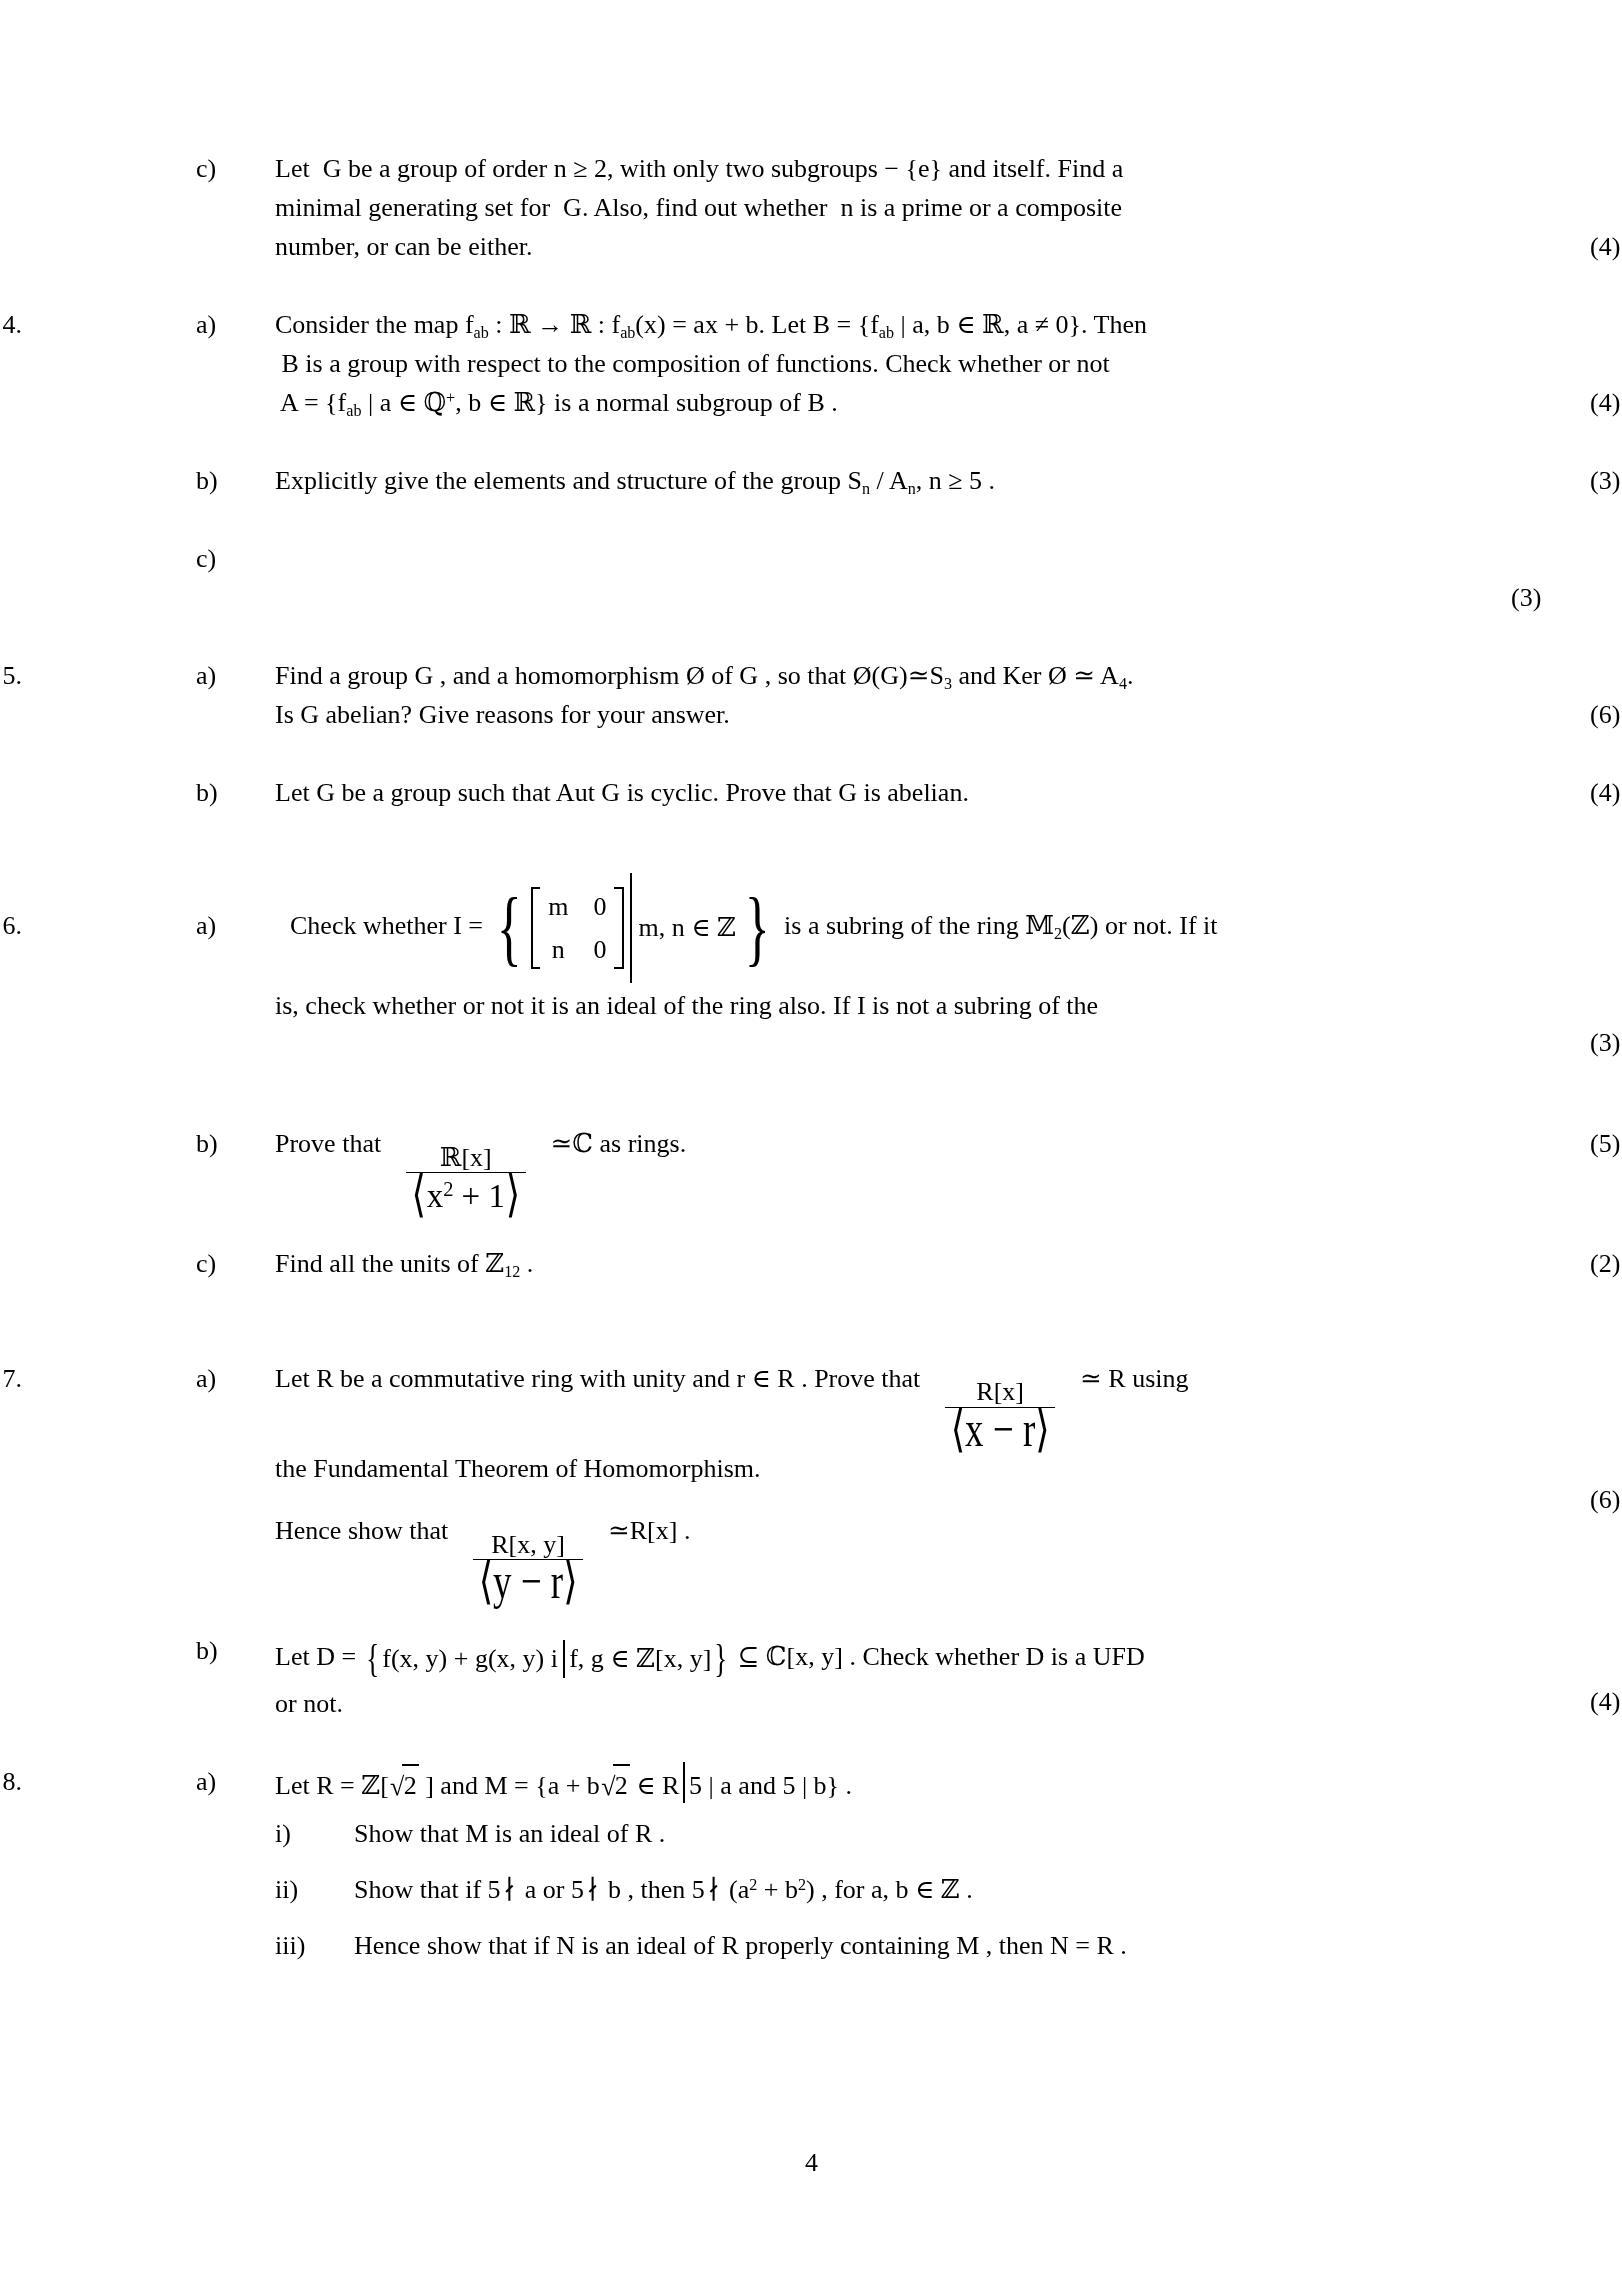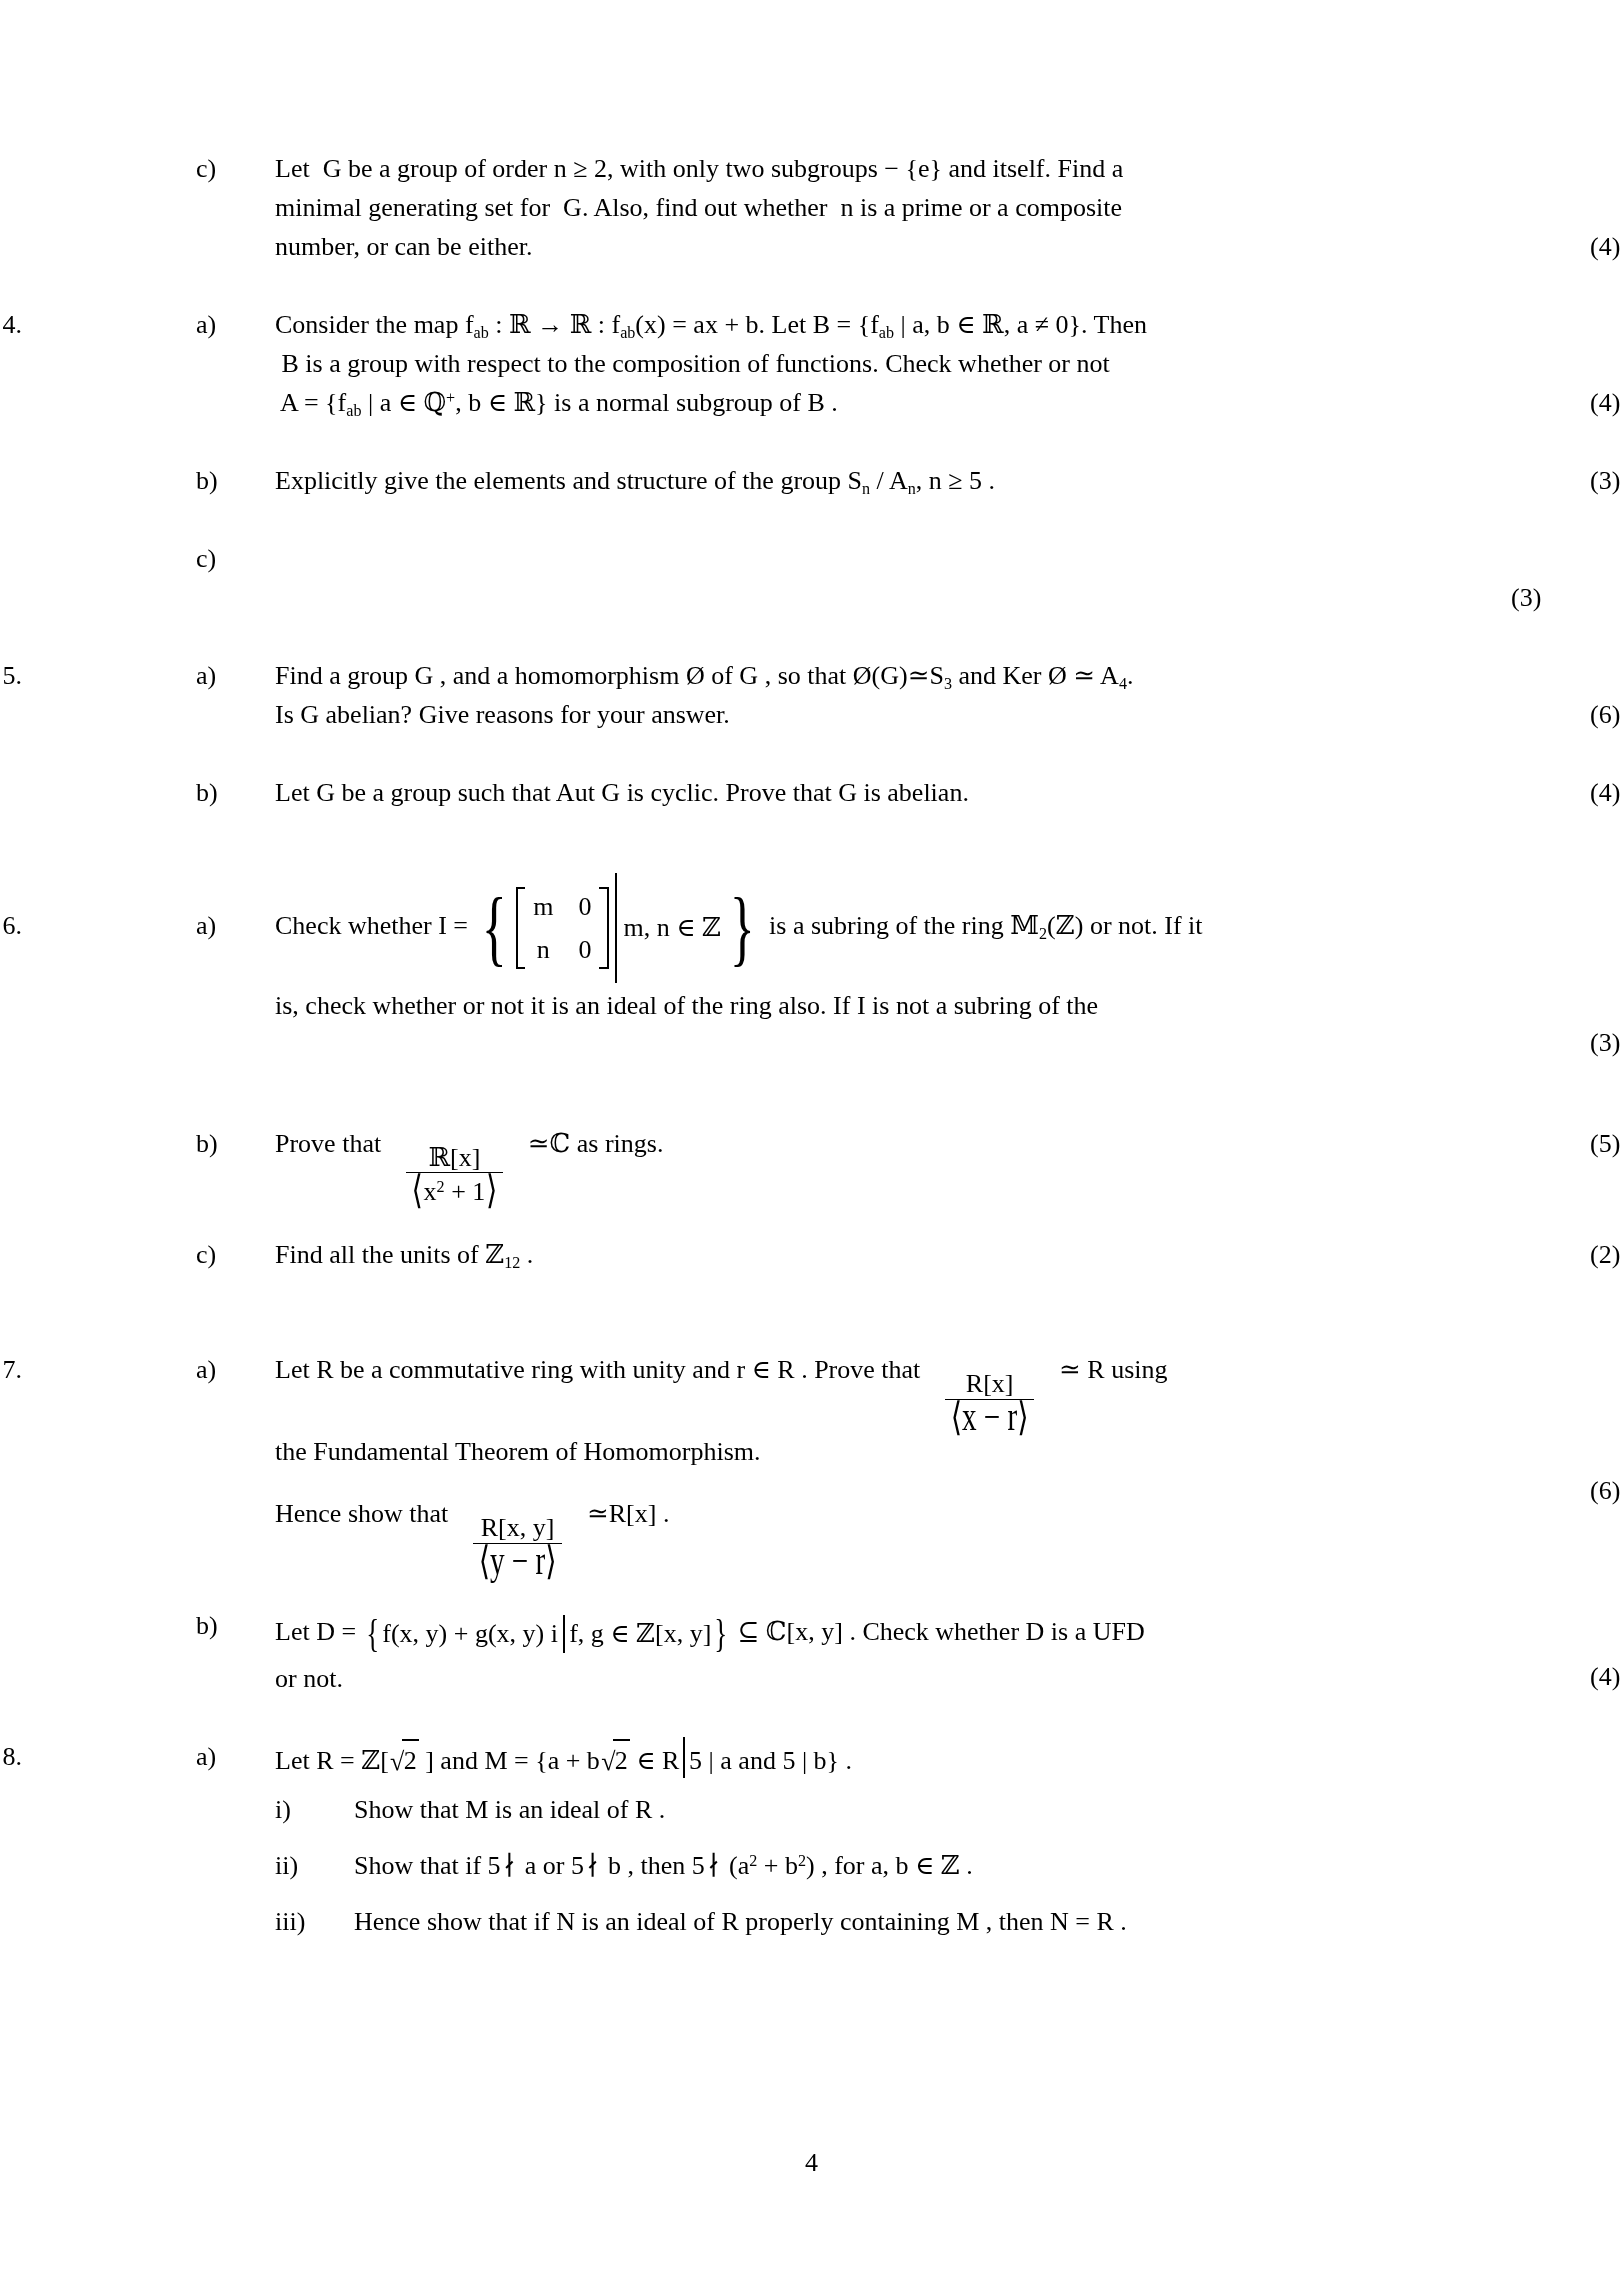--- a/index.html
+++ b/index.html
@@ -86,22 +86,21 @@
     margin: 0 18px;
     line-height: 1.06;
   }
   .frac .num {
     padding: 0 5.2px 1.3px 5.2px;
     font-size: 26px;
   }
   .frac .den {
     border-top: 1.3px solid #000;
     padding: 2px 5.2px 0 5.2px;
-    font-size: 26px;
-    font-family: Liberation Serif, serif;
+    font-size: 33px;
   }
 
   
   .ang {
     display: inline-block;
     font-size: 1.12em;
     transform: scaleY(1.35);
     transform-origin: center;
     padding: 0 0.7px;
   }
@@ -340,21 +339,21 @@
       <div class="marks">(4)</div>
     </div>
 
     <div class="gap-lg"></div>
     <div class="gap-sm"></div>
 
     <div class="qrow">
       <div class="qnum" style="line-height:116px;">6.</div>
       <div class="qlabel" style="line-height:116px;">a)</div>
       <div class="qbody">
-        <span class="line" style="line-height:116px;">
+        <span class="line" style="line-height:116px;margin-left:15px;">
           <span>Check whether I =</span>
           <span class="bigset">
             <span class="brace">{</span>
             <span class="matrix">
               <span class="mbrk l"></span>
               <span class="mcells">
                 <span>m</span>
                 <span>0</span>
                 <span>n</span>
                 <span>0</span>

